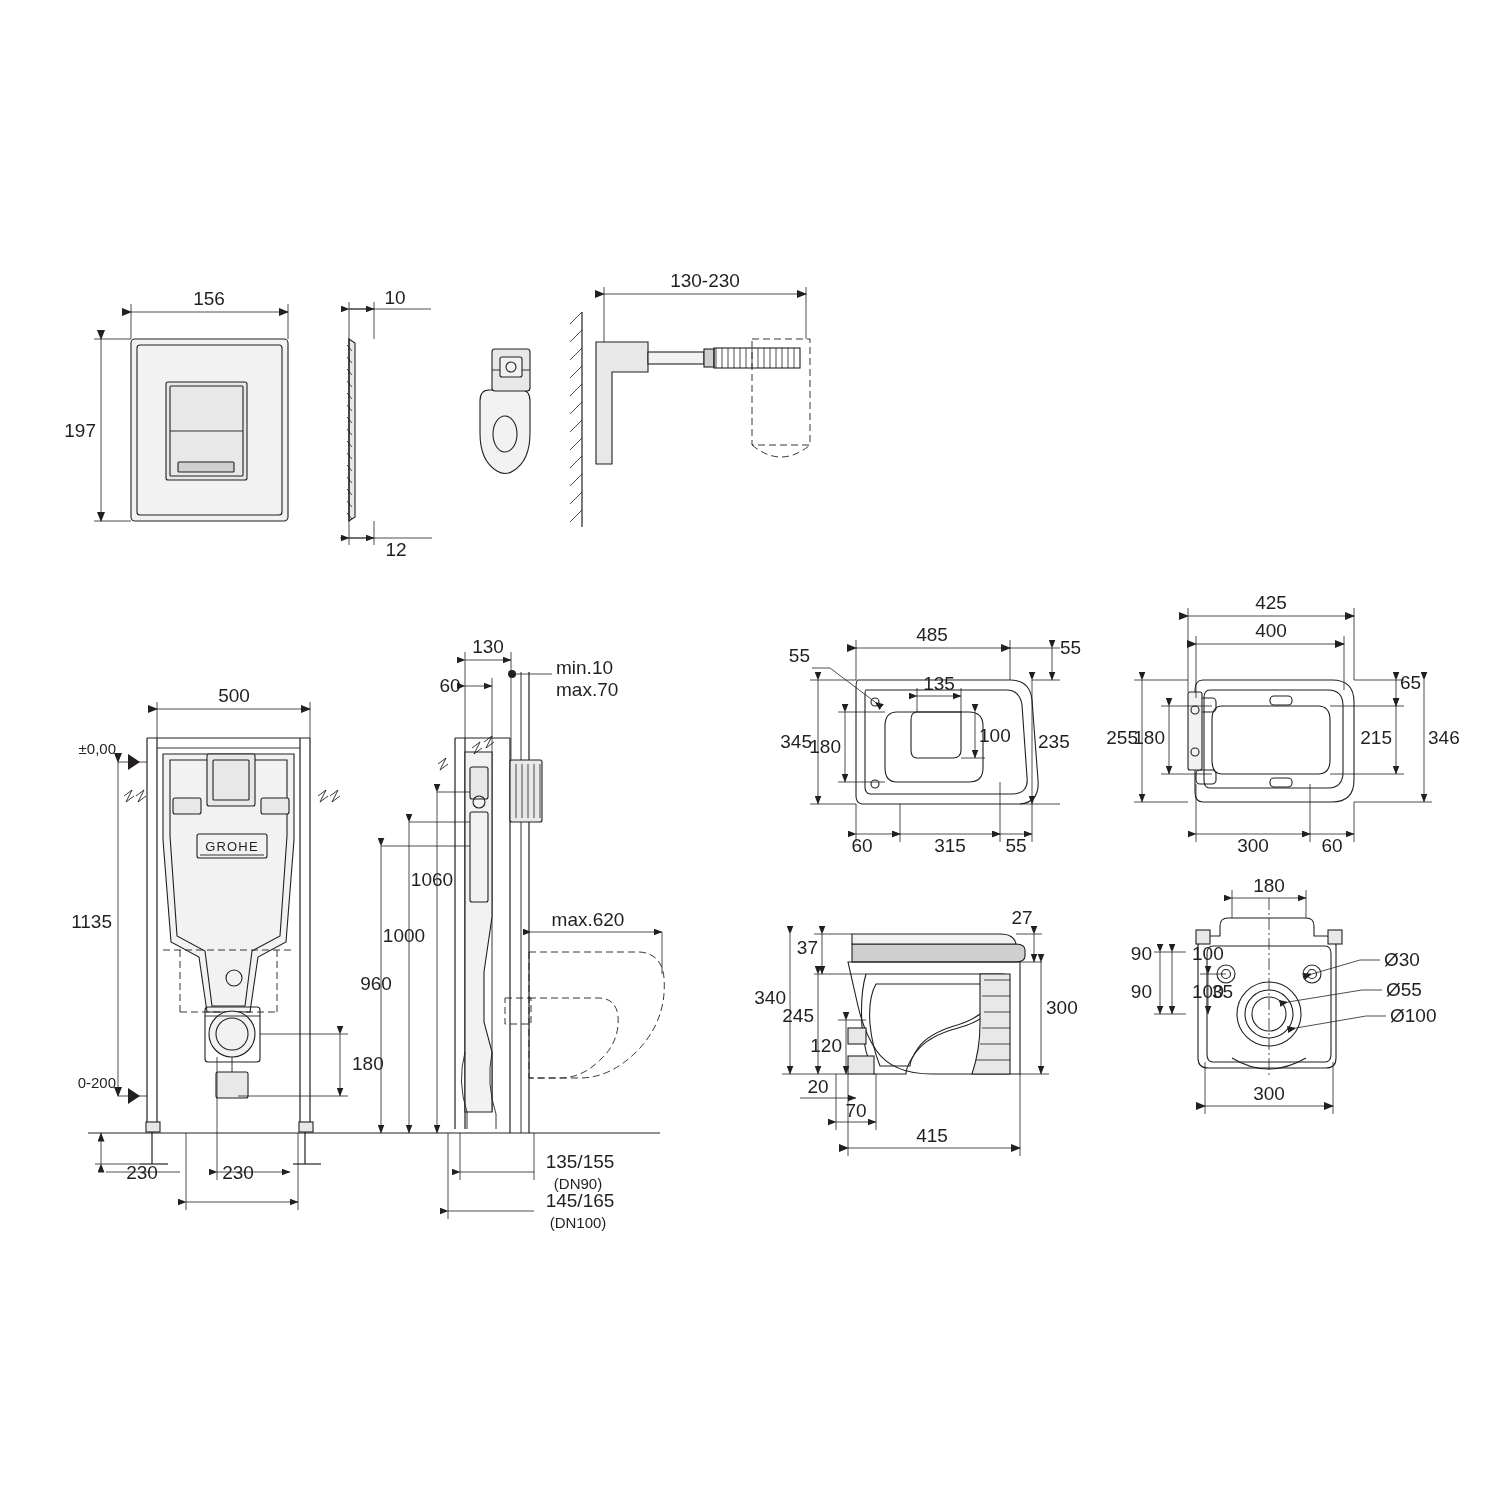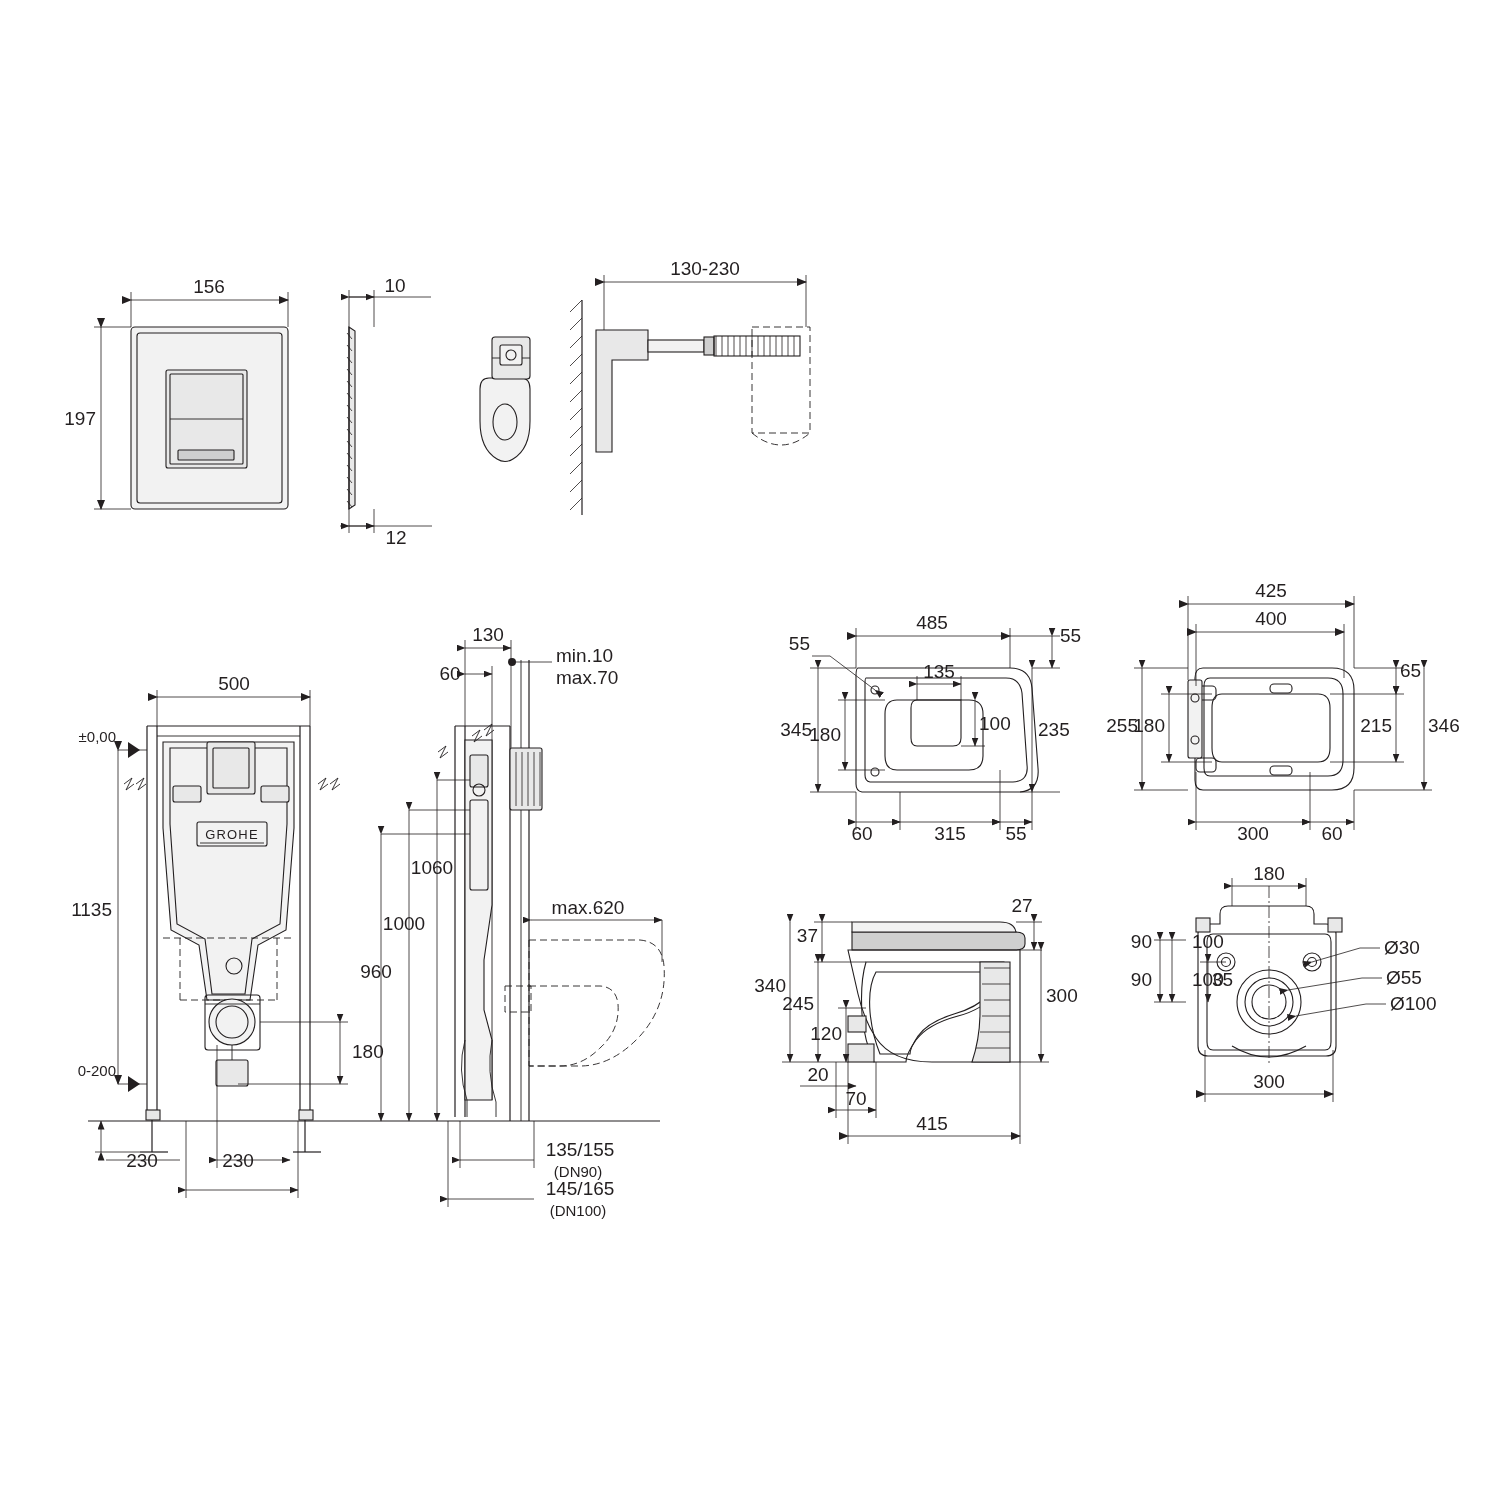--- a/index.html
+++ b/index.html
@@ -10,21 +10,21 @@
   body {
     width: 1500px;
     height: 1500px;
     position: relative;
     font-family: "Liberation Sans", sans-serif;
     color: #231f20;
     overflow: hidden;
   }
   #sheet {
     position: absolute;
-    left: 0; top: 0;
+    left: 0; top: 12px;
     width: 1500px;
     height: 1084px;
   }
   svg text {
     font-family: "Liberation Sans", sans-serif;
     fill: #231f20;
   }
   .dim { font-size: 19px; }
   .dim-sm { font-size: 15px; }
   .ln { stroke: #231f20; fill: none; stroke-width: 1.2; }

